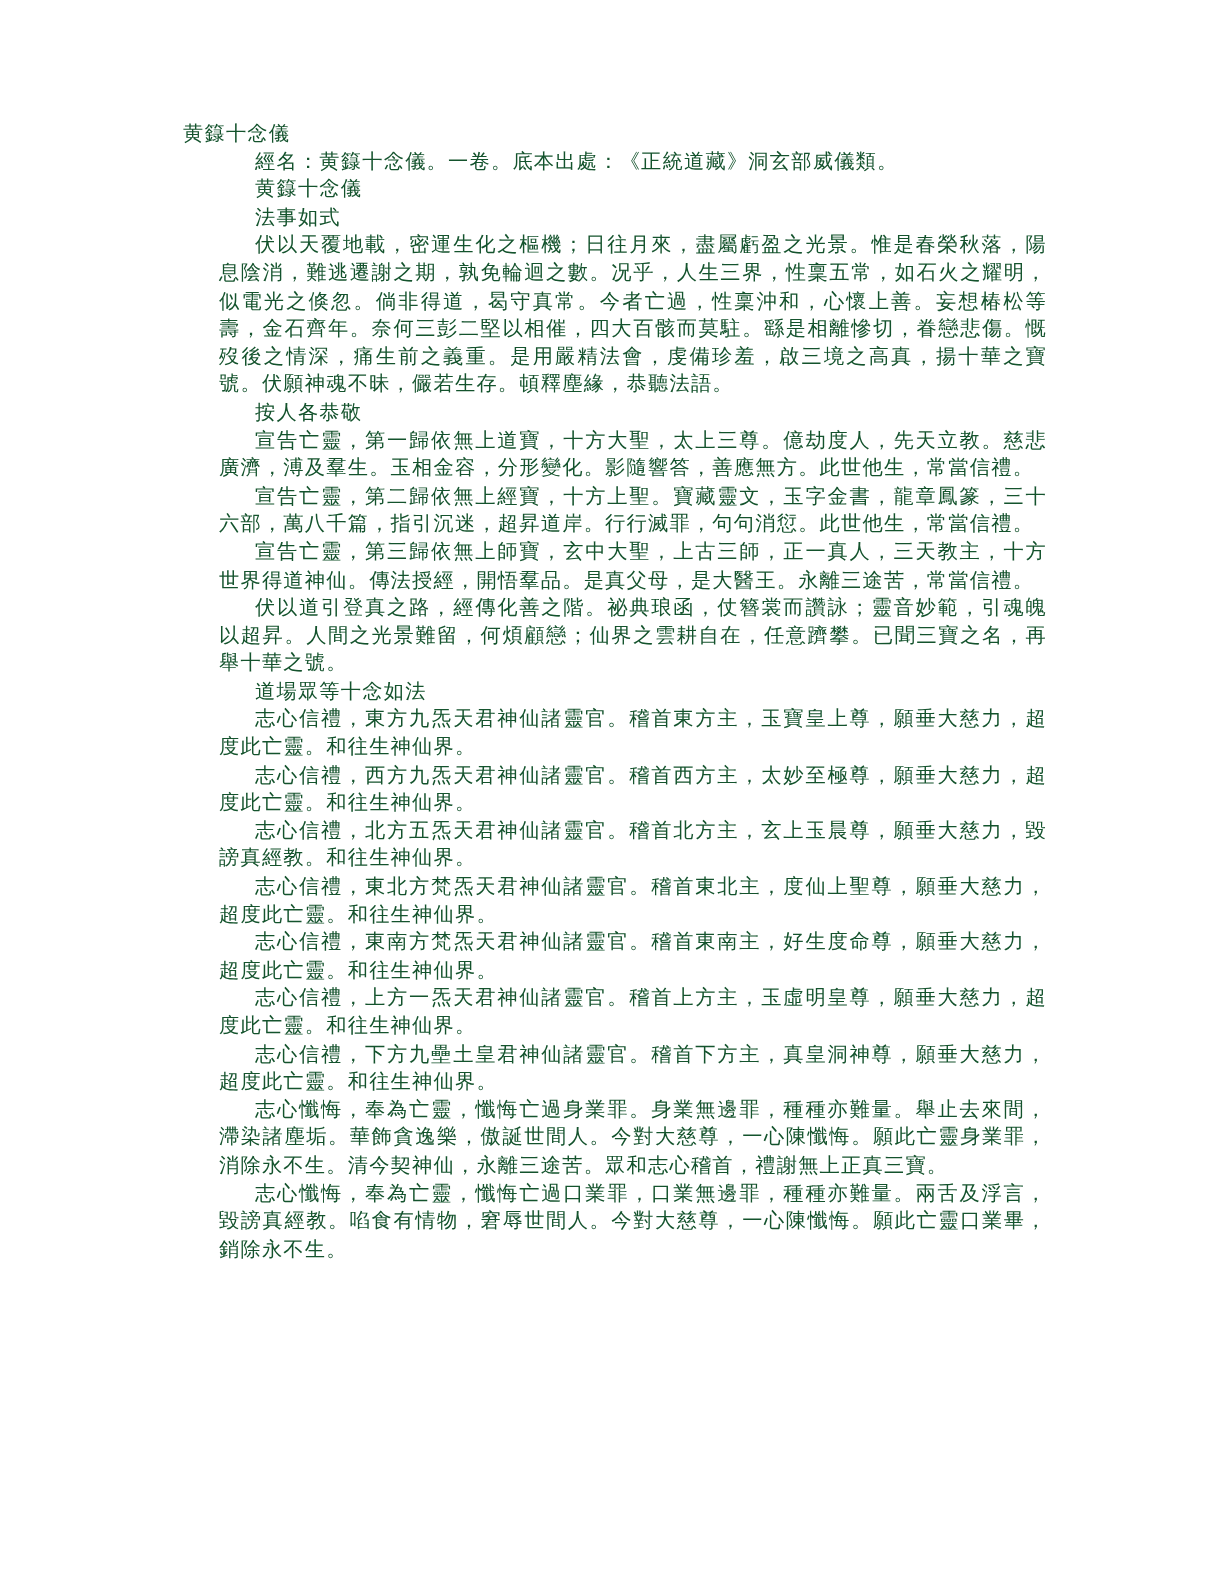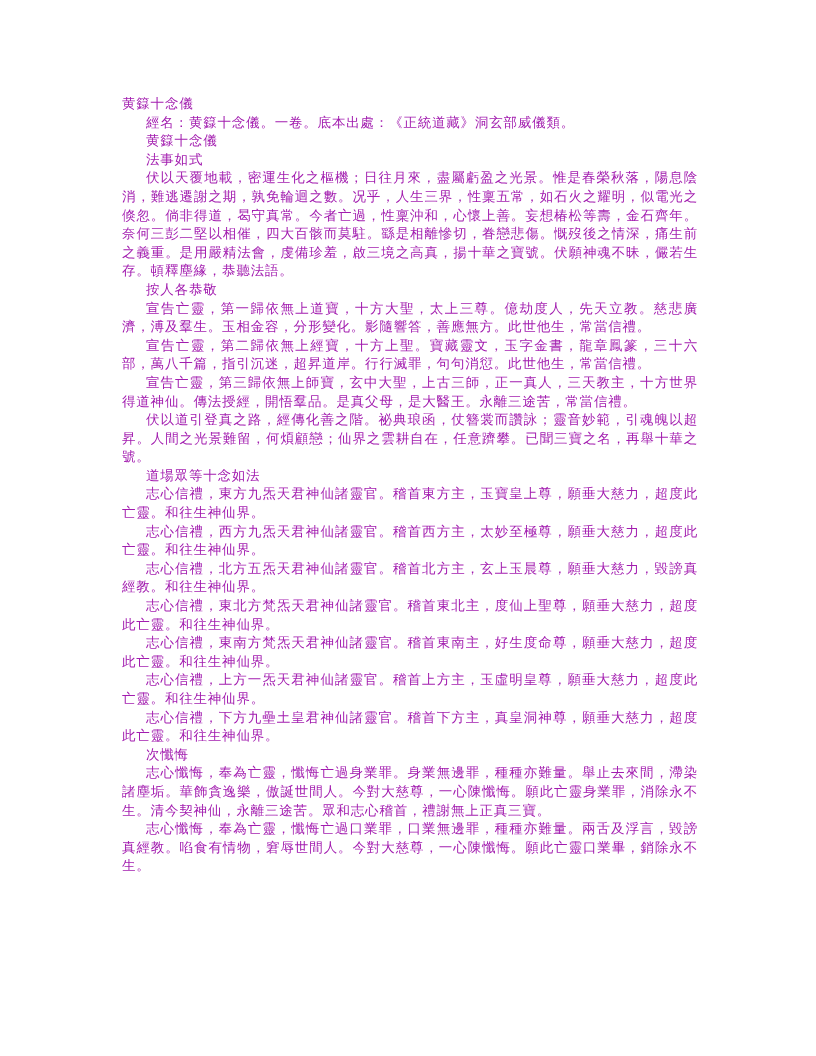--- a/index.html
+++ b/index.html
@@ -15,38 +15,38 @@
   }
   .page {
     position: relative;
     width: 816px;
     height: 1056px;
     background: #ffffff;
   }
   .textblock {
     position: absolute;
     left: 122px;
-    top: 96px;
+    top: 80px;
     width: 576px;
-    color: #a21caf;
+    color: #14532d;
     font-size: 13.5px;
     line-height: 18.6px;
     letter-spacing: 0.8px;
     text-align: justify;
     text-justify: inter-character;
-    font-family: Liberation Mono, monospace;
   }
   .textblock p {
     margin: 0;
     padding: 0;
     word-break: break-all;
     overflow-wrap: anywhere;
   }
   .textblock p.indent {
     text-indent: 24px;
+    margin-left: 24px;
   }
 </style>
 </head>
 <body>
 
 <div class="page">
   <div class="textblock">
       <p>黄籙十念儀</p>
       <p class="indent">經名：黄籙十念儀。一卷。底本出處：《正統道藏》洞玄部威儀類。</p>
       <p class="indent">黄籙十念儀</p>
@@ -58,17 +58,16 @@
       <p class="indent">宣告亡靈，第三歸依無上師寶，玄中大聖，上古三師，正一真人，三天教主，十方世界得道神仙。傳法授經，開悟羣品。是真父母，是大醫王。永離三途苦，常當信禮。</p>
       <p class="indent">伏以道引登真之路，經傳化善之階。祕典琅函，仗簪裳而讚詠；靈音妙範，引魂魄以超昇。人間之光景難留，何煩顧戀；仙界之雲耕自在，任意躋攀。已聞三寶之名，再舉十華之號。</p>
       <p class="indent">道場眾等十念如法</p>
       <p class="indent">志心信禮，東方九炁天君神仙諸靈官。稽首東方主，玉寶皇上尊，願垂大慈力，超度此亡靈。和往生神仙界。</p>
       <p class="indent">志心信禮，西方九炁天君神仙諸靈官。稽首西方主，太妙至極尊，願垂大慈力，超度此亡靈。和往生神仙界。</p>
       <p class="indent">志心信禮，北方五炁天君神仙諸靈官。稽首北方主，玄上玉晨尊，願垂大慈力，毀謗真經教。和往生神仙界。</p>
       <p class="indent">志心信禮，東北方梵炁天君神仙諸靈官。稽首東北主，度仙上聖尊，願垂大慈力，超度此亡靈。和往生神仙界。</p>
       <p class="indent">志心信禮，東南方梵炁天君神仙諸靈官。稽首東南主，好生度命尊，願垂大慈力，超度此亡靈。和往生神仙界。</p>
       <p class="indent">志心信禮，上方一炁天君神仙諸靈官。稽首上方主，玉虛明皇尊，願垂大慈力，超度此亡靈。和往生神仙界。</p>
       <p class="indent">志心信禮，下方九壘土皇君神仙諸靈官。稽首下方主，真皇洞神尊，願垂大慈力，超度此亡靈。和往生神仙界。</p>
-      <p class="indent">次懺悔</p>
       <p class="indent">志心懺悔，奉為亡靈，懺悔亡過身業罪。身業無邊罪，種種亦難量。舉止去來間，滯染諸塵垢。華飾貪逸樂，傲誕世間人。今對大慈尊，一心陳懺悔。願此亡靈身業罪，消除永不生。清今契神仙，永離三途苦。眾和志心稽首，禮謝無上正真三寶。</p>
       <p class="indent">志心懺悔，奉為亡靈，懺悔亡過口業罪，口業無邊罪，種種亦難量。兩舌及浮言，毀謗真經教。啗食有情物，窘辱世間人。今對大慈尊，一心陳懺悔。願此亡靈口業畢，銷除永不生。</p>
     </div>
 </div>
 
 </body></html>

